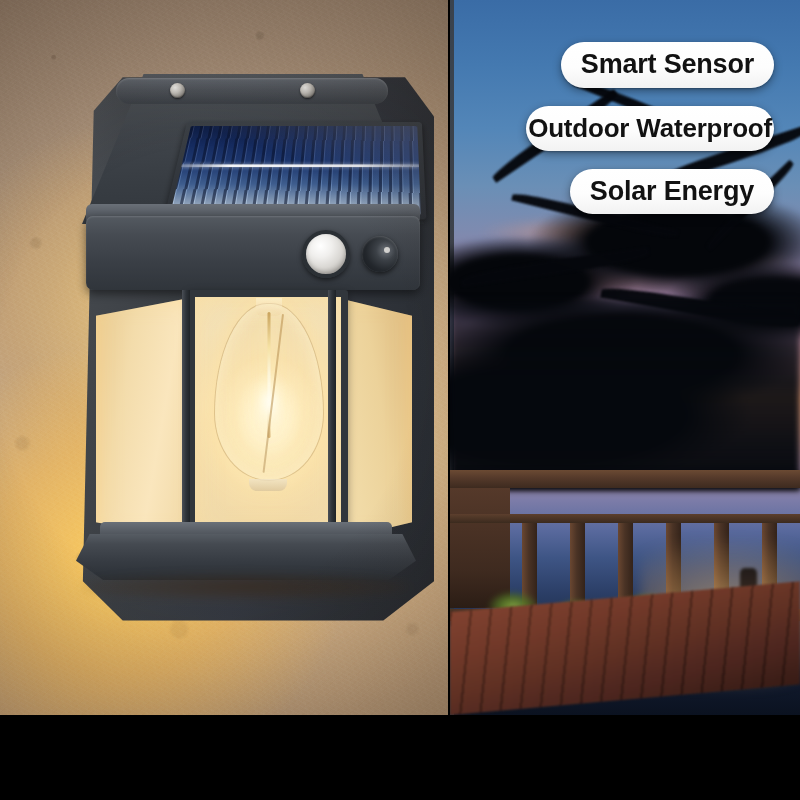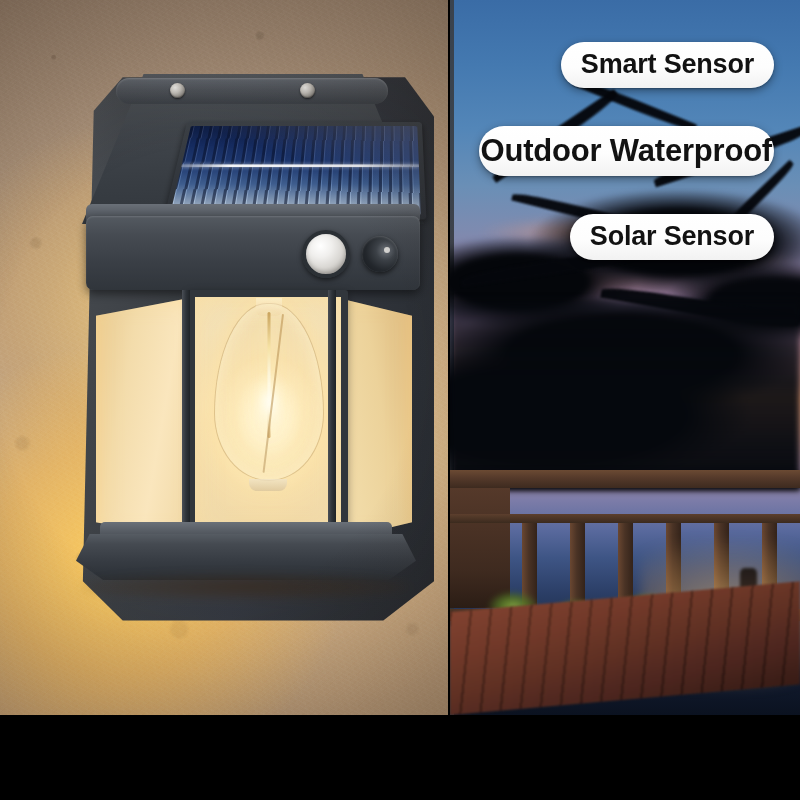--- a/index.html
+++ b/index.html
@@ -330,36 +330,36 @@
   .right-left-sliver{
     position:absolute;left:0;top:0;width:4px;height:715px;
     background:linear-gradient(180deg,#3a3e44 0%,#2e3238 100%);
     opacity:.9;
   }
 
   
   .badges{
     position:absolute;left:450px;top:0;width:350px;height:260px;
     display:flex;flex-direction:column;align-items:flex-end;
-    padding:42px 26px 0 0;box-sizing:border-box;gap:18px;justify-content:space-between;
+    padding:42px 26px 0 0;box-sizing:border-box;gap:18px;
   }
   .badge{
     background:linear-gradient(180deg,#ffffff 0%,#fdfdfd 55%,#f2f2f2 100%);
     border-radius:999px;
     padding:7px 20px;
     font-size:27px;
     font-weight:700;
     color:#121212;
     letter-spacing:-.2px;
     line-height:1.18;
     white-space:nowrap;
     box-shadow:0 3px 9px rgba(0,0,0,.38), 0 1px 2px rgba(0,0,0,.25);
     font-family:"Liberation Sans", sans-serif;
   }
-  .badge.sm{font-size:31px;padding:7px 2px;}
+  .badge.sm{font-size:26px;padding:7px 2px;}
 
   
   .banner{
     position:absolute;left:0;bottom:0;width:800px;height:85px;
     background:#000;
     display:flex;align-items:center;justify-content:center;
   }
   .banner-text{
     color:#ffffff;
     font-size:50px;
@@ -459,17 +459,17 @@
 
     <div class="warm-lamp-glow"></div>
     <div class="bottle"></div>
     <div class="deck-floor"></div>
     <div class="deck-planks"></div>
   </div>
 
   <div class="badges">
     <div class="badge">Smart Sensor</div>
     <div class="badge sm">Outdoor Waterproof</div>
-    <div class="badge">Solar Sensor</div>
+    <div class="badge">Solar Energy</div>
   </div>
 
 
 </div>
 
 </body></html>

